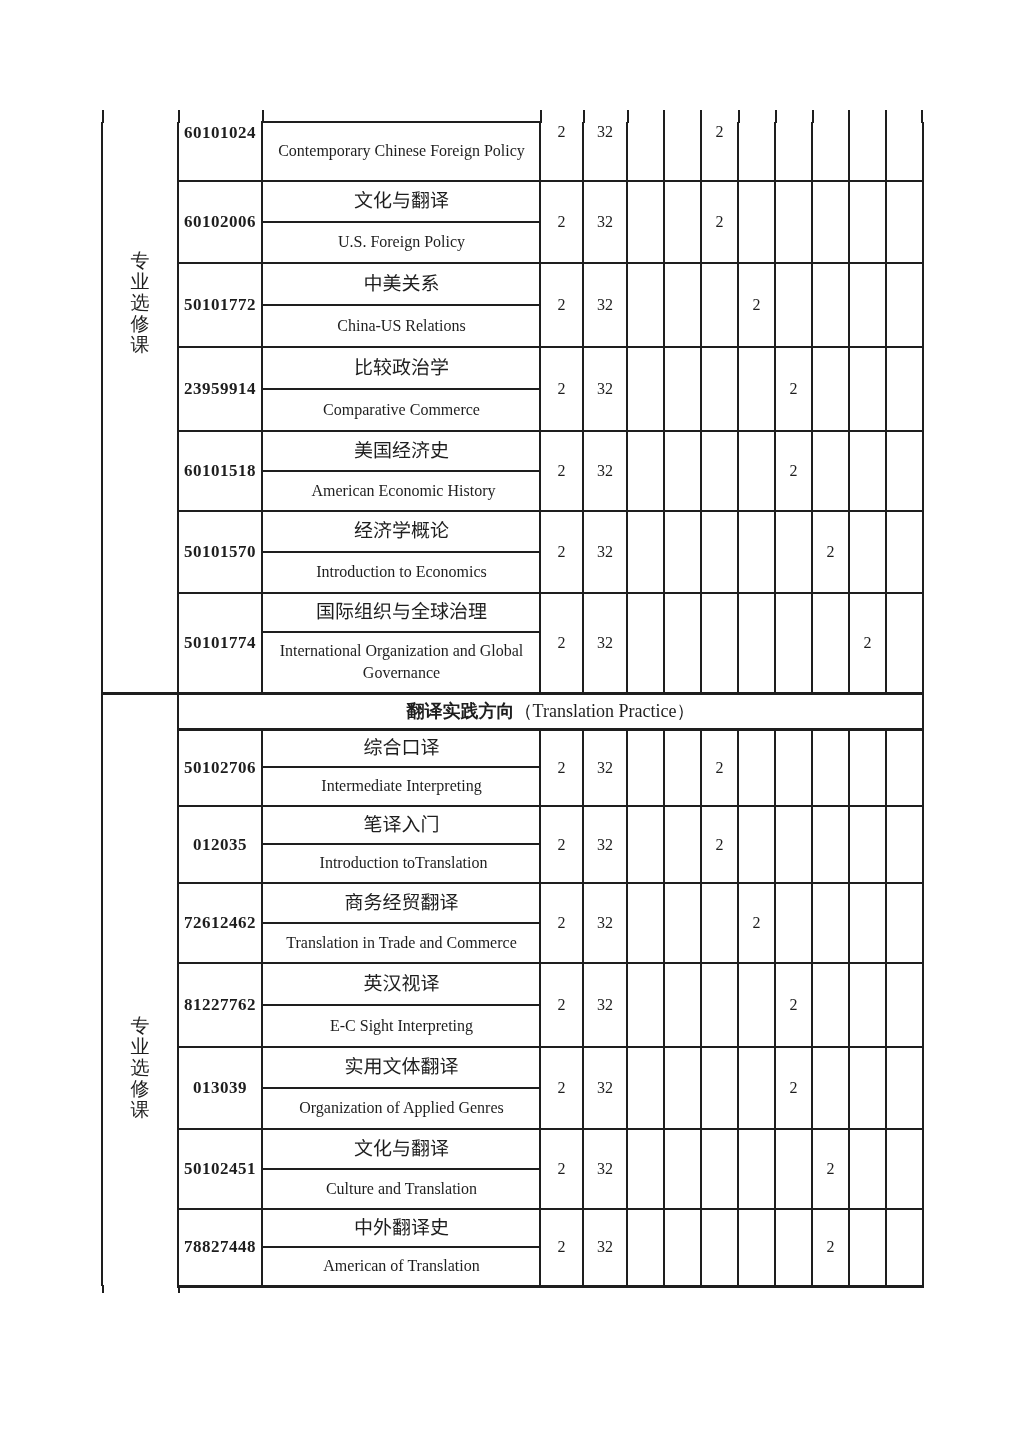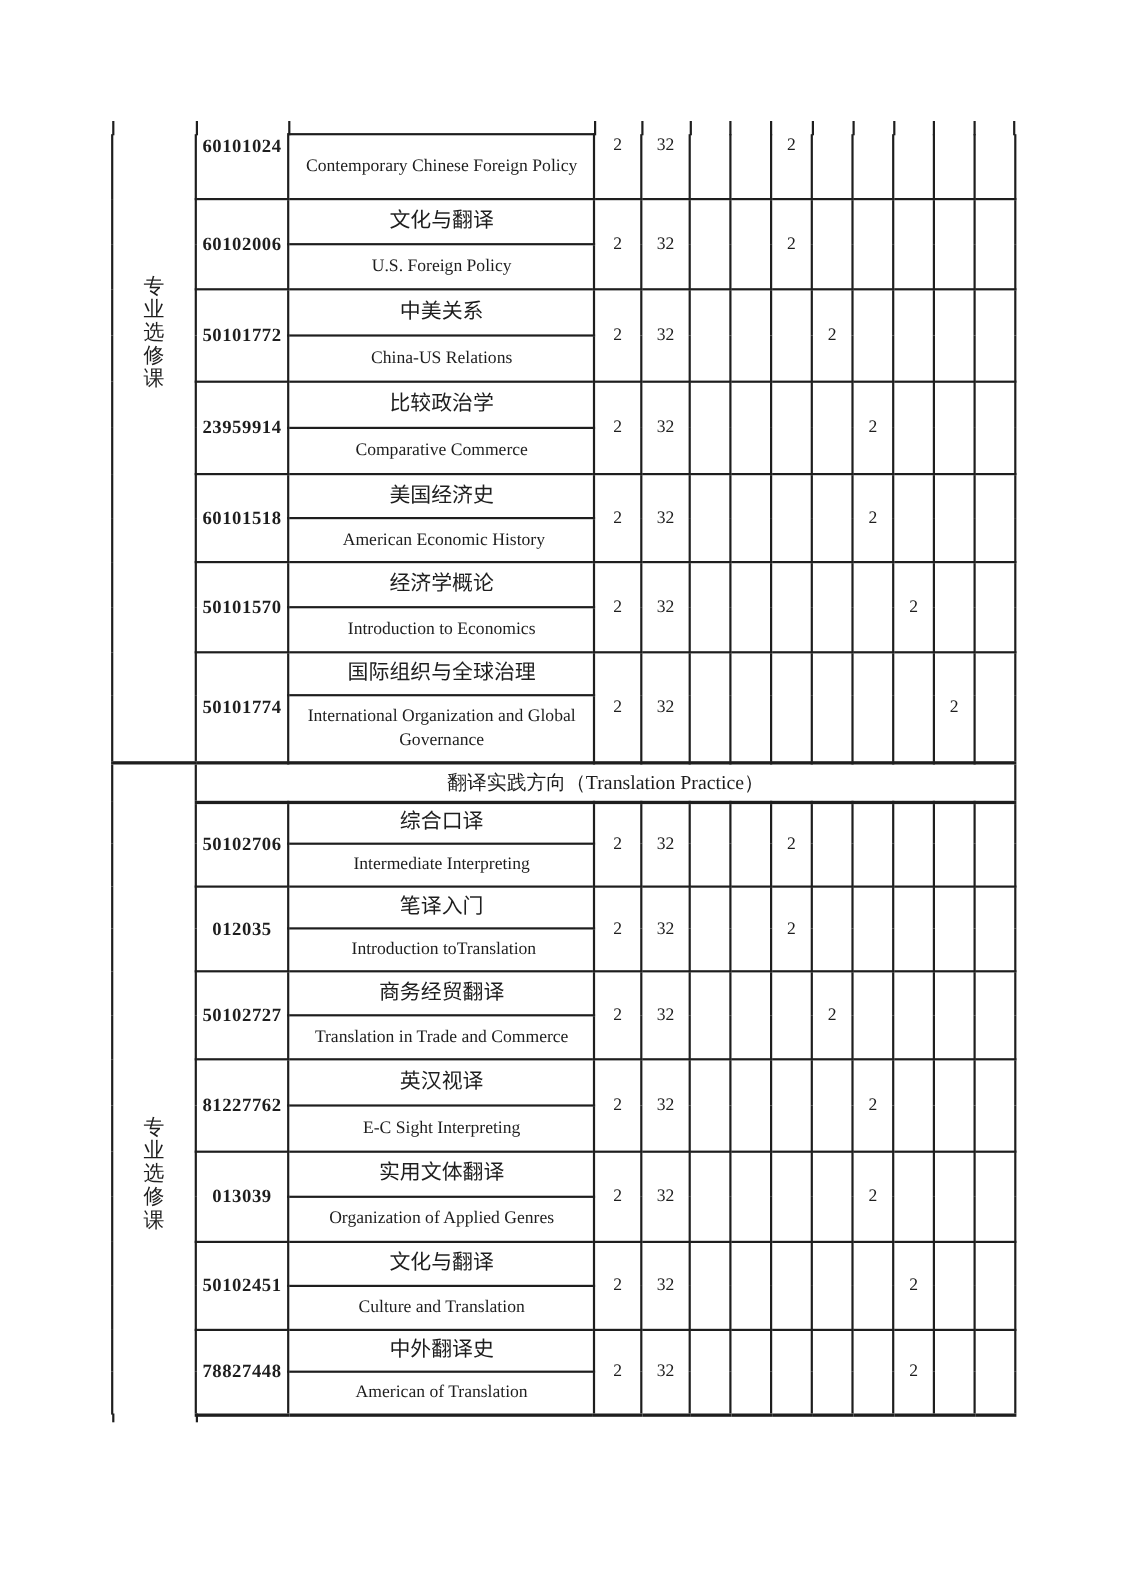--- a/index.html
+++ b/index.html
@@ -35,21 +35,21 @@
     width:20px; margin:0 auto; word-break:break-all;
     font-size:19px; line-height:21px; text-align:center;
   }
   .cat-label.s1 { margin-top:128px; }
   .cat-label.s2 { margin-top:320px; }
 
   tr.hrow td {
     border-top-width:3px; border-bottom-width:3px;
     text-align:center; font-size:18px;
   }
-  .sec-zh { font-weight:normal; }
+  .sec-zh { font-weight:bold; }
   tr.lastrow td, td.last { border-bottom-width:3px; }
 </style>
 </head>
 <body>
 
 <div class="sheet">
 
   <div class="tick top" style="left:0"></div>
   <div class="tick top" style="left:76px"></div>
   <div class="tick top" style="left:160px"></div>
@@ -248,21 +248,21 @@
       <td class="num" rowspan="2"></td>
       <td class="num" rowspan="2"></td>
       <td class="num" rowspan="2"></td>
       <td class="num" rowspan="2"></td>
     </tr>
     <tr style="height:39px">
           <td class="name"> Introduction toTranslation</td>
         </tr>
 
     <tr style="height:40px">
-      <td class="code" rowspan="2">50102727</td>
+      <td class="code" rowspan="2">72612462</td>
       <td class="name zh-name" lang="zh-CN">商务经贸翻译</td>
       <td class="num" rowspan="2">2</td>
       <td class="num" rowspan="2">32</td>
       <td class="num" rowspan="2"></td>
       <td class="num" rowspan="2"></td>
       <td class="num" rowspan="2"></td>
       <td class="num" rowspan="2">2</td>
       <td class="num" rowspan="2"></td>
       <td class="num" rowspan="2"></td>
       <td class="num" rowspan="2"></td>

